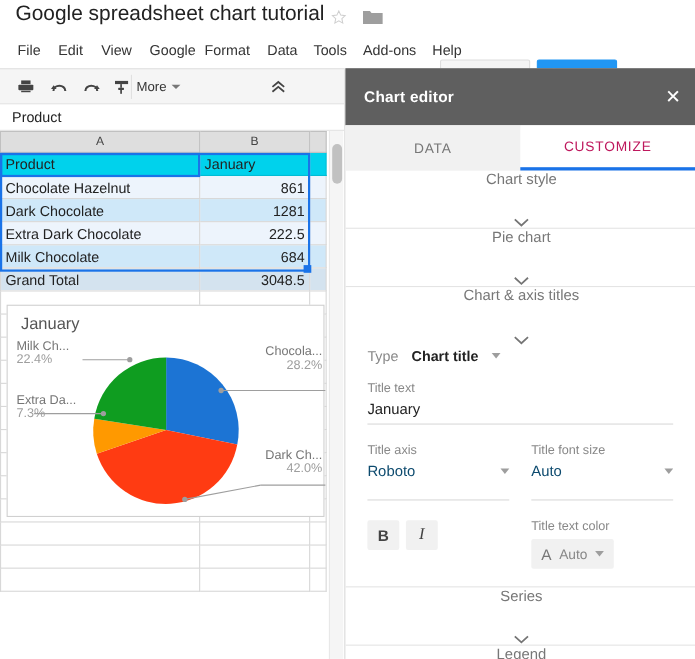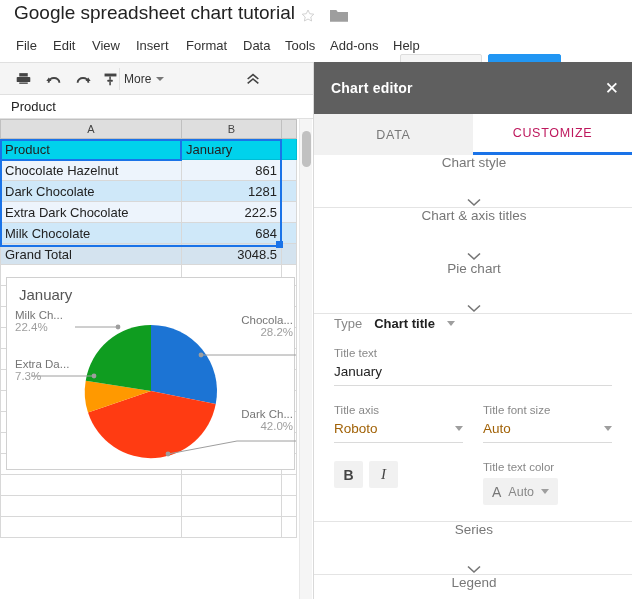--- a/index.html
+++ b/index.html
@@ -148,22 +148,22 @@
 
   .field { margin-bottom: 18px; }
   .field-label { font-size: 11.5px; color: #888; margin-bottom: 5px; }
   .field-input {
     font-size: 13.5px; color: #222; border-bottom: 1px solid #dadada;
     padding-bottom: 6px; cursor: text;
   }
   .two-col { display: flex; gap: 20px; }
   .two-col > .field { flex: 1; }
   .select-val {
-    font-size: 13.5px; color: #a16207; border-bottom: 1px solid #dadada;
-    padding-bottom: 6px; display: flex; align-items: center; justify-content: space-between;
+    font-size: 13.5px; color: #0c4a6e; border-bottom: 1px solid #dadada;
+    padding-bottom: 18px; display: flex; align-items: center; justify-content: space-between;
     cursor: pointer;
   }
   .fmt-btns { display: flex; gap: 6px; }
   .fmt-btn {
     width: 29px; height: 27px; background: #f1f1f1; border-radius: 2px;
     display: flex; align-items: center; justify-content: center;
     font-size: 14px; color: #444; cursor: pointer;
   }
   .fmt-btn.b { font-weight: bold; }
   .fmt-btn.i { font-style: italic; font-family: "Liberation Serif", serif; font-size: 15px; }
@@ -186,21 +186,21 @@
     </svg>
     <svg class="folder-icon" viewBox="0 0 20 16">
       <path d="M0 2h7l1.6 2H20v11H0z" fill="#9e9e9e"></path>
     </svg>
   </div>
 
   <div class="menubar">
     <div class="menu-item" style="left:11px">File</div>
     <div class="menu-item" style="left:48px">Edit</div>
     <div class="menu-item" style="left:87px">View</div>
-    <div class="menu-item" style="left:131px">Insert</div>
+    <div class="menu-item" style="left:131px">Google</div>
     <div class="menu-item" style="left:181px">Format</div>
     <div class="menu-item" style="left:238px">Data</div>
     <div class="menu-item" style="left:280px">Tools</div>
     <div class="menu-item" style="left:325px">Add-ons</div>
     <div class="menu-item" style="left:388px">Help</div>
 
     <div class="btn-comments">Comments</div>
     <div class="btn-share">
       <svg class="lock-icon" viewBox="0 0 12 14">
         <path d="M3 6V4.2A3 3 0 0 1 9 4.2V6" fill="none" stroke="#fff" stroke-width="1.5"></path>
@@ -437,29 +437,29 @@
 
     <div class="ed-body">
 
       <div class="acc">
         <span class="acc-label">Chart style</span>
         <svg class="chev" viewBox="0 0 14 9">
             <path d="M1 1.5 L7 7 L13 1.5" fill="none" stroke="#757575" stroke-width="1.6"></path>
           </svg>
       </div>
 
-      <div class="acc noborder">
-        <span class="acc-label">Chart &amp; axis titles</span>
+      <div class="acc">
+        <span class="acc-label">Pie chart</span>
         <svg class="chev" viewBox="0 0 14 9">
             <path d="M1 1.5 L7 7 L13 1.5" fill="none" stroke="#757575" stroke-width="1.6"></path>
           </svg>
       </div>
 
-      <div class="acc">
-        <span class="acc-label">Pie chart</span>
+      <div class="acc noborder">
+        <span class="acc-label">Chart &amp; axis titles</span>
         <svg class="chev" viewBox="0 0 14 9">
             <path d="M1 1.5 L7 7 L13 1.5" fill="none" stroke="#757575" stroke-width="1.6"></path>
           </svg>
       </div>
 
       <div class="panel">
         <div class="row-type">
           <span class="lab">Type</span>
           <span class="val">Chart title</span>
           <span class="caret-sm"></span>

